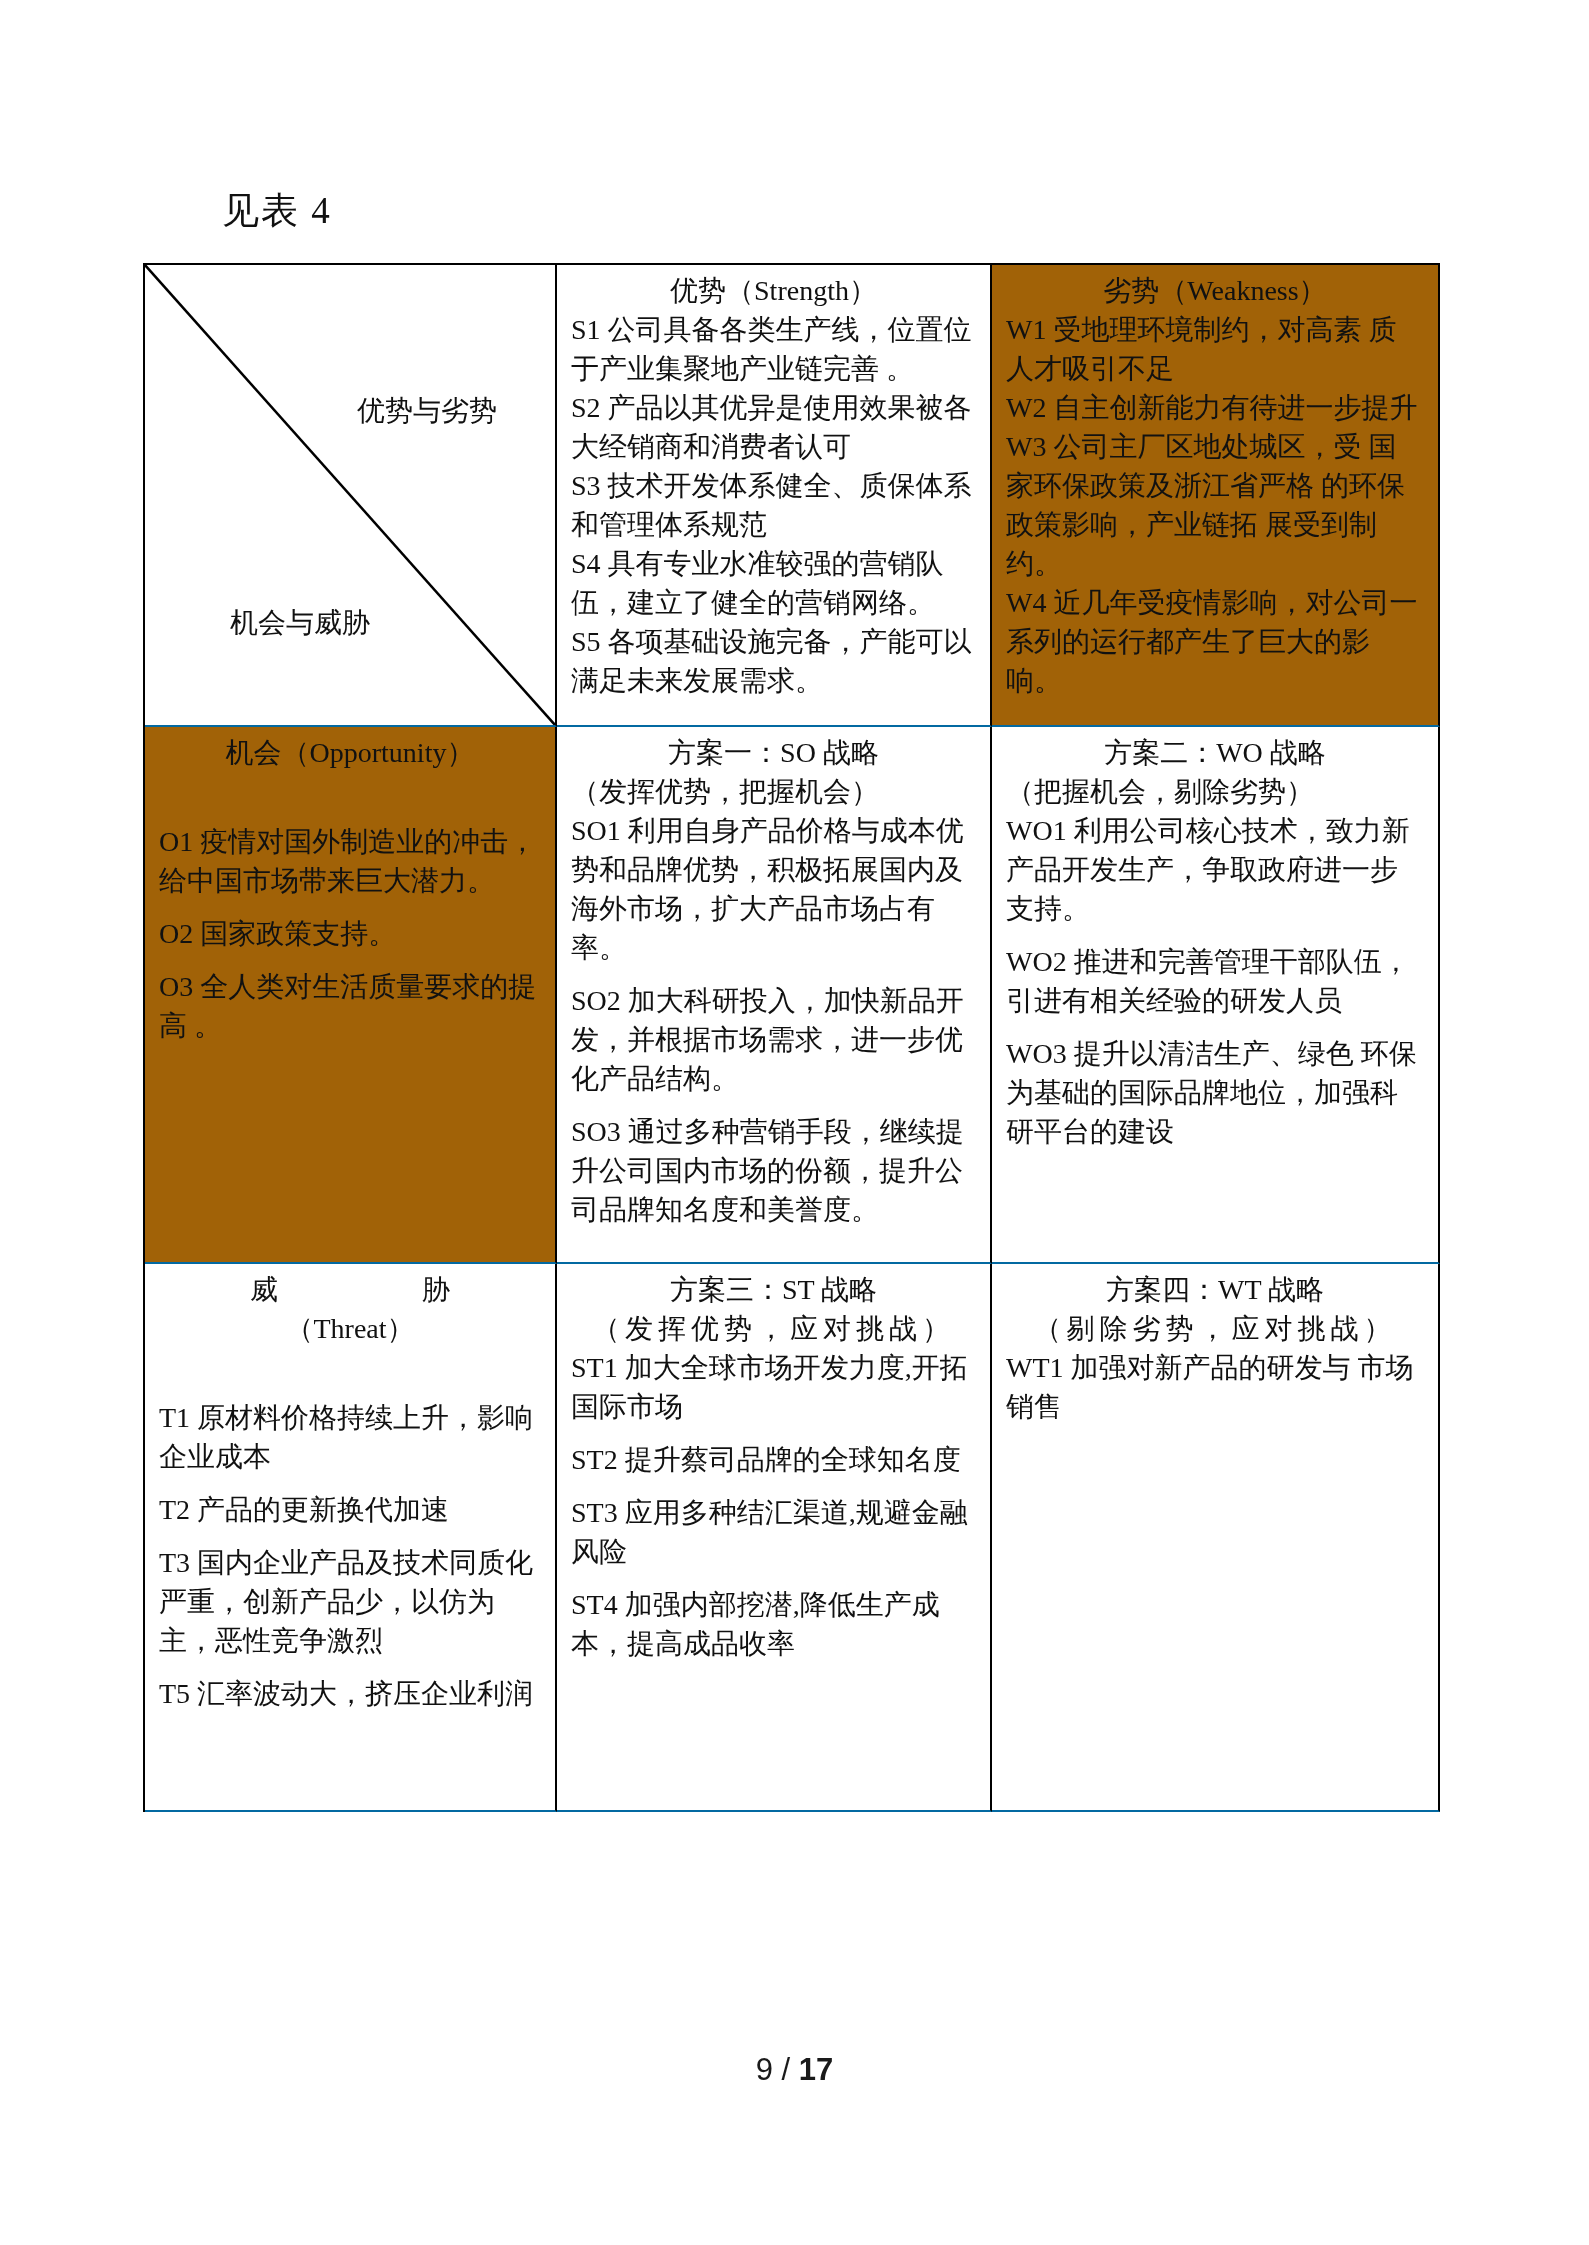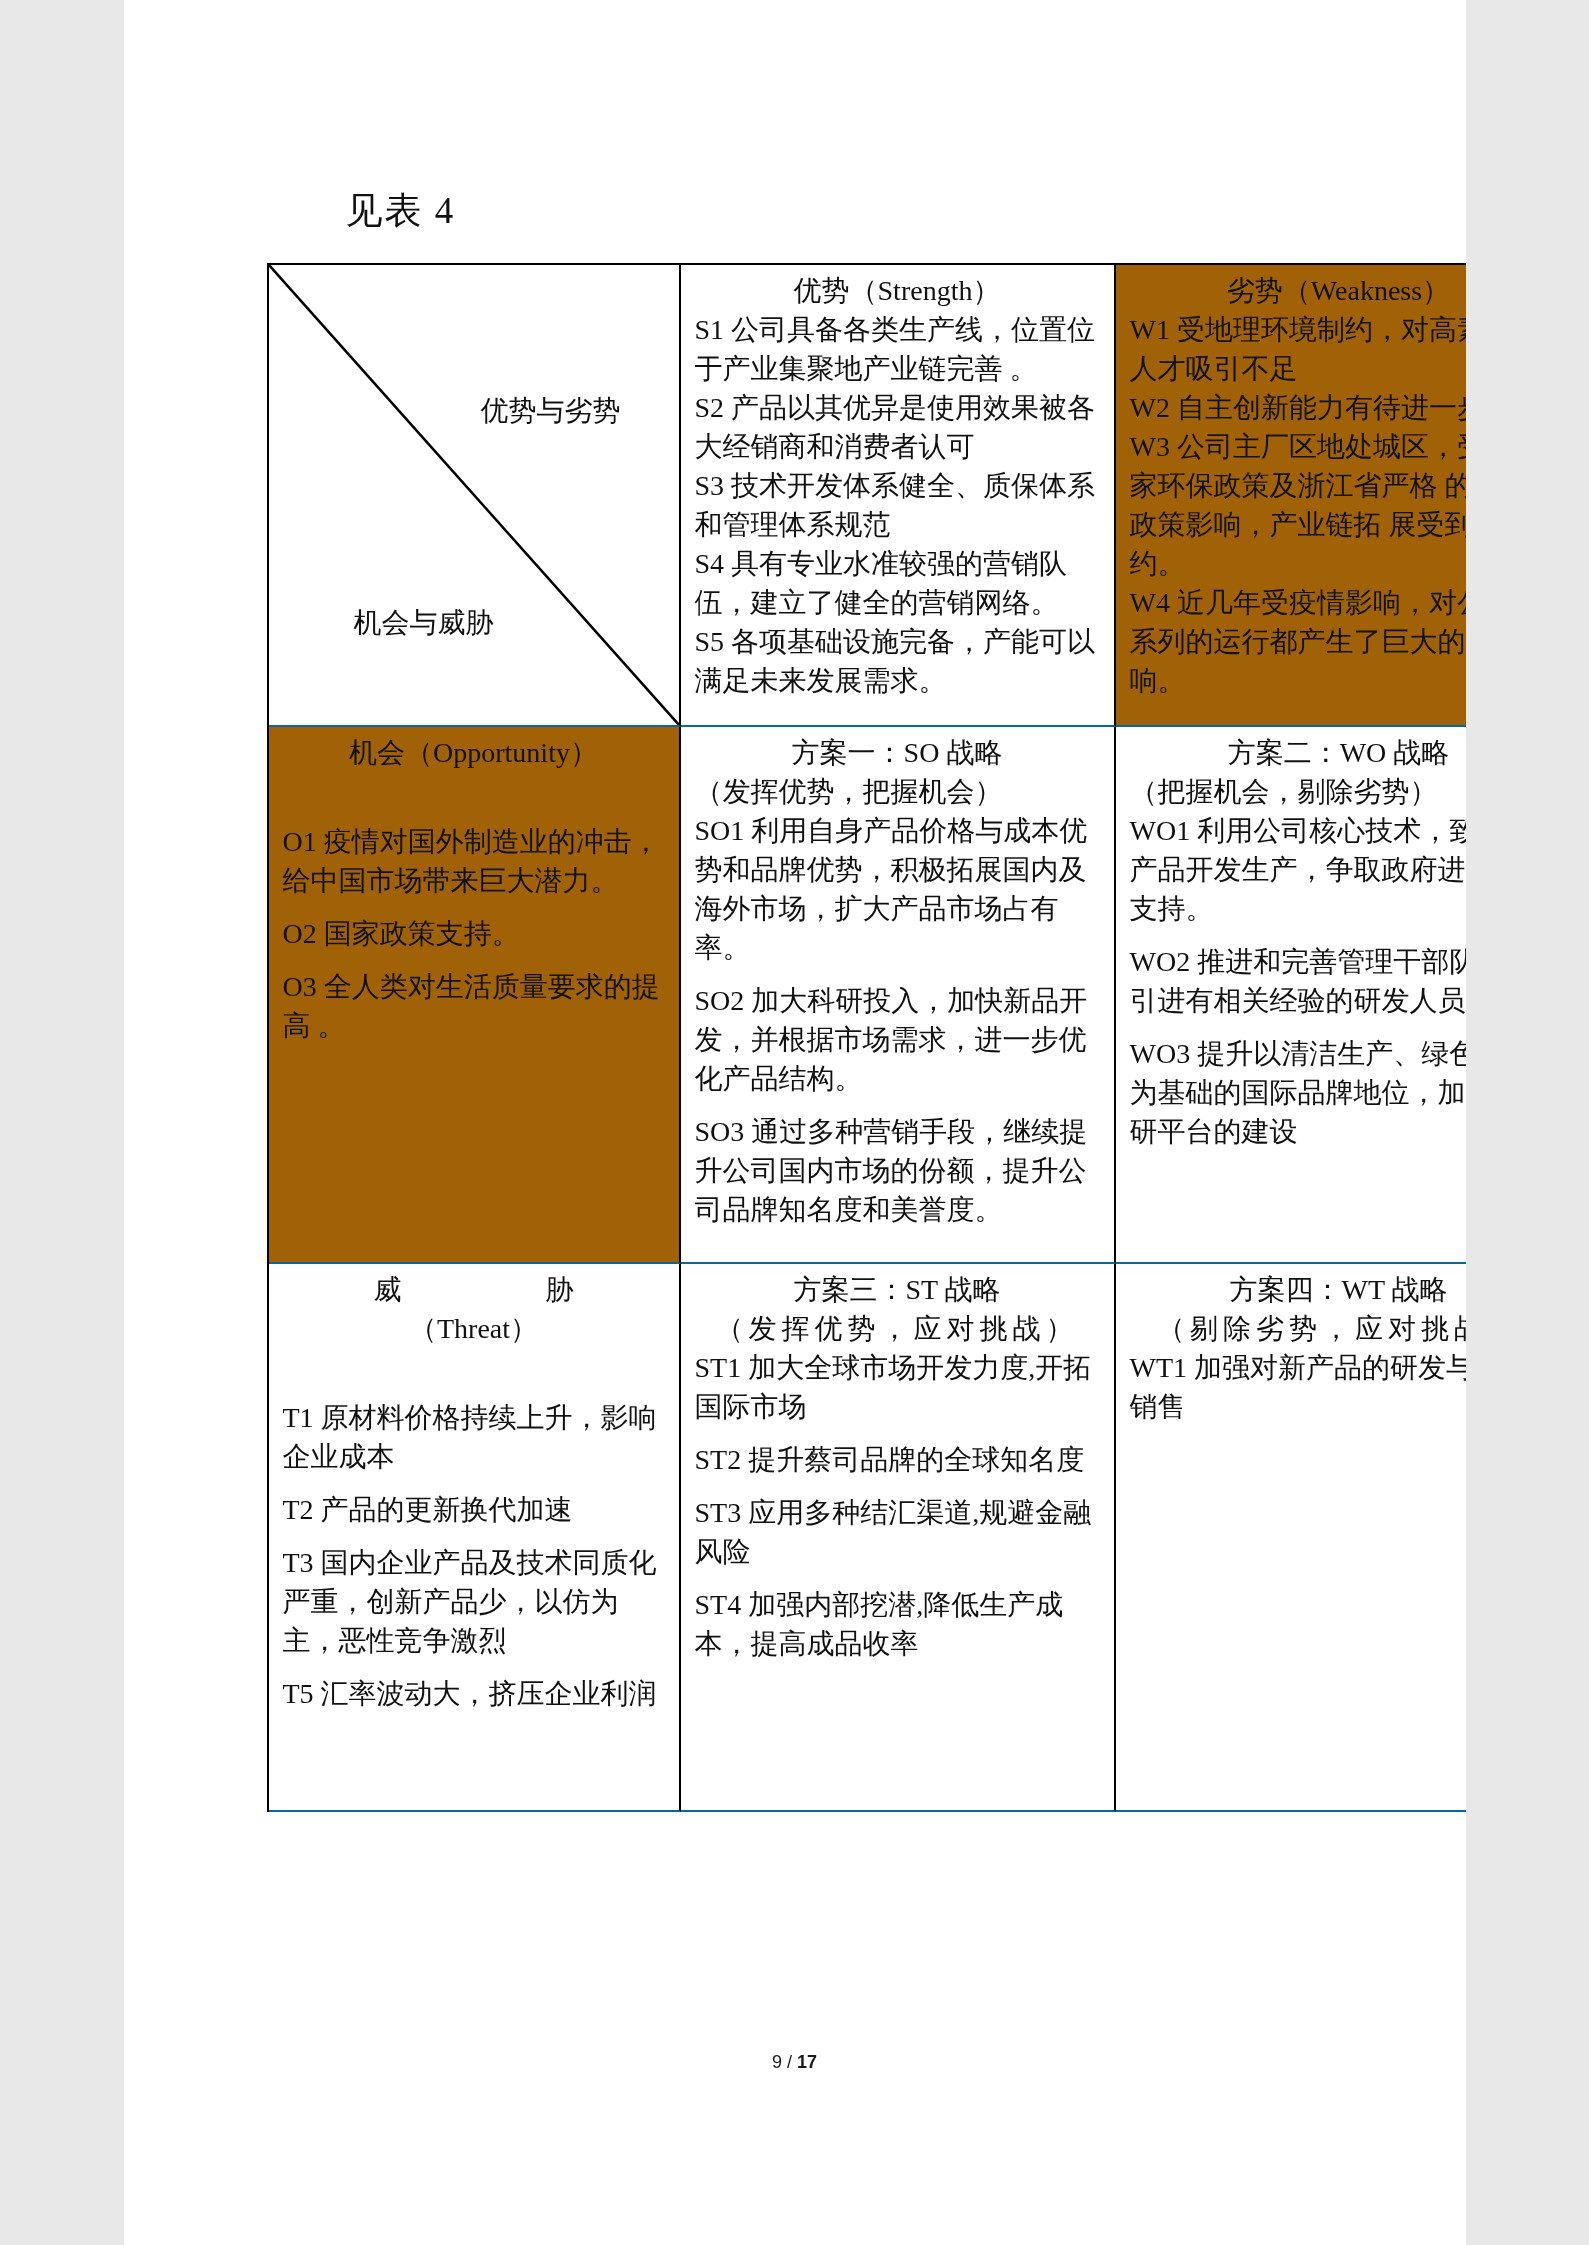--- a/index.html
+++ b/index.html
@@ -1,18 +1,18 @@
 <!DOCTYPE html>
 <html><head>
 <meta charset="utf-8">
 <style>
   html,body { margin:0; padding:0; background:#e8e8e8; }
   .page {
     position: relative;
-    width: 1342px; height: 2245px;
+    width: 1589px; height: 2245px;
     margin: 0 auto;
     background: #ffffff;
     font-family: "Liberation Serif", "DejaVu Serif", serif;
     color: #111111;
     overflow: hidden;
   }
   .heading {
     position: absolute;
     left: 222px; top: 186px;
     margin: 0;
@@ -62,21 +62,21 @@
     margin: 2px auto 0 auto;
     text-align: justify;
     text-align-last: justify;
   }
   .threat-en { text-align: center; margin: 0; }
   .footer {
     position: absolute;
     left: 0; right: 0; top: 2052px;
     text-align: center;
     font-family: "Liberation Sans", "DejaVu Sans", sans-serif;
-    font-size: 18px;
+    font-size: 31px;
     color: #1a1a1a;
   }
   .footer .bold { font-weight: bold; }
 </style>
 </head>
 <body>
 
 <div class="page">
 
   <h1 class="heading">见表 4</h1>

